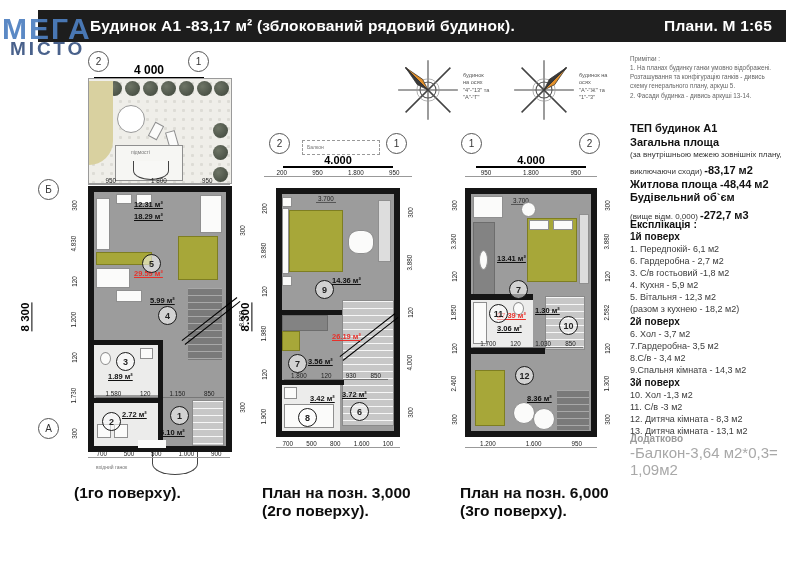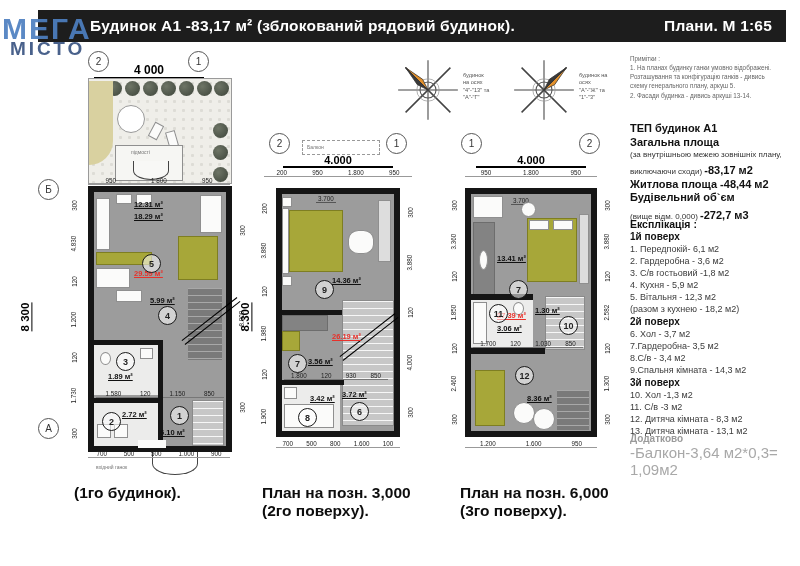--- a/index.html
+++ b/index.html
@@ -205,21 +205,21 @@
   <div class="dimrow" style="left:52px;top:402px;width:142px;height:9px;">
     <span class="dim">700</span>
       <span class="dim">500</span>
       <span class="dim">500</span>
       <span class="dim">1.000</span>
       <span class="dim">900</span>
   </div>
   <div class="tinylabel" style="left:60px;top:418px;">вхідний ганок</div>
 
   <div class="caption" style="left:38px;top:438px;">
-    <div>(1го будинок).</div>
+    <div>(1го поверху).</div>
   </div>
 </div>
 
 <div class="abs" style="left:250px;top:46px;width:210px;height:486px;">
   <div class="gridc" style="left:19px;top:87px;">2</div>
   <div class="gridc" style="left:136px;top:87px;">1</div>
   <div class="balc" style="left:52px;top:94px;width:76px;height:13px;">
     <span class="tinylabel" style="left:4px;top:3px;">Балкон</span>
   </div>
   <div class="maindim abs" style="left:33px;top:108px;width:110px;font-size:11px;">4.000</div>
@@ -402,21 +402,21 @@
     <div class="tep-b">Будівельний об`єм</div>
     <div><span class="tep-n">(вище відм. 0,000) </span><span class="tep-b">-272,7 м3</span></div>
   </div>
 
   <div class="abs" style="left:0;top:164px;width:166px;">
     <div class="exp-title">Експлікація :</div>
     <div>
       <div class="floor-name">1й поверх</div>
       <div>
         <div class="exp-item">1. Передпокій- 6,1 м2</div>
-          <div class="exp-item">2. Гардеробна - 3,6 м2</div>
+          <div class="exp-item">6. Гардеробна - 2,7 м2</div>
           <div class="exp-item">3. С/в гостьовий -1,8 м2</div>
           <div class="exp-item">4. Кухня - 5,9 м2</div>
           <div class="exp-item">5. Вітальня - 12,3 м2</div>
           <div class="exp-item">(разом з кухнею - 18,2 м2)</div>
       </div>
     </div>
     <div>
       <div class="floor-name">2й поверх</div>
       <div>
         <div class="exp-item">6. Хол - 3,7 м2</div>

